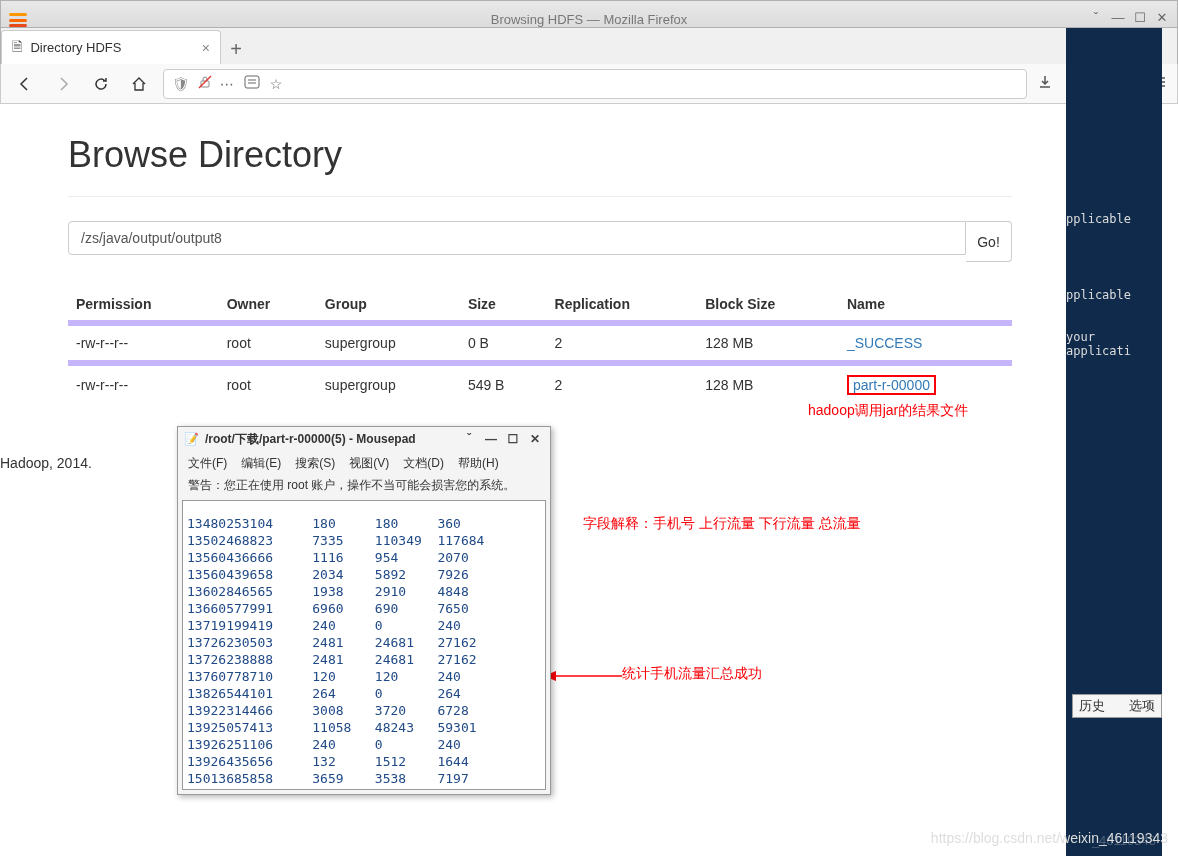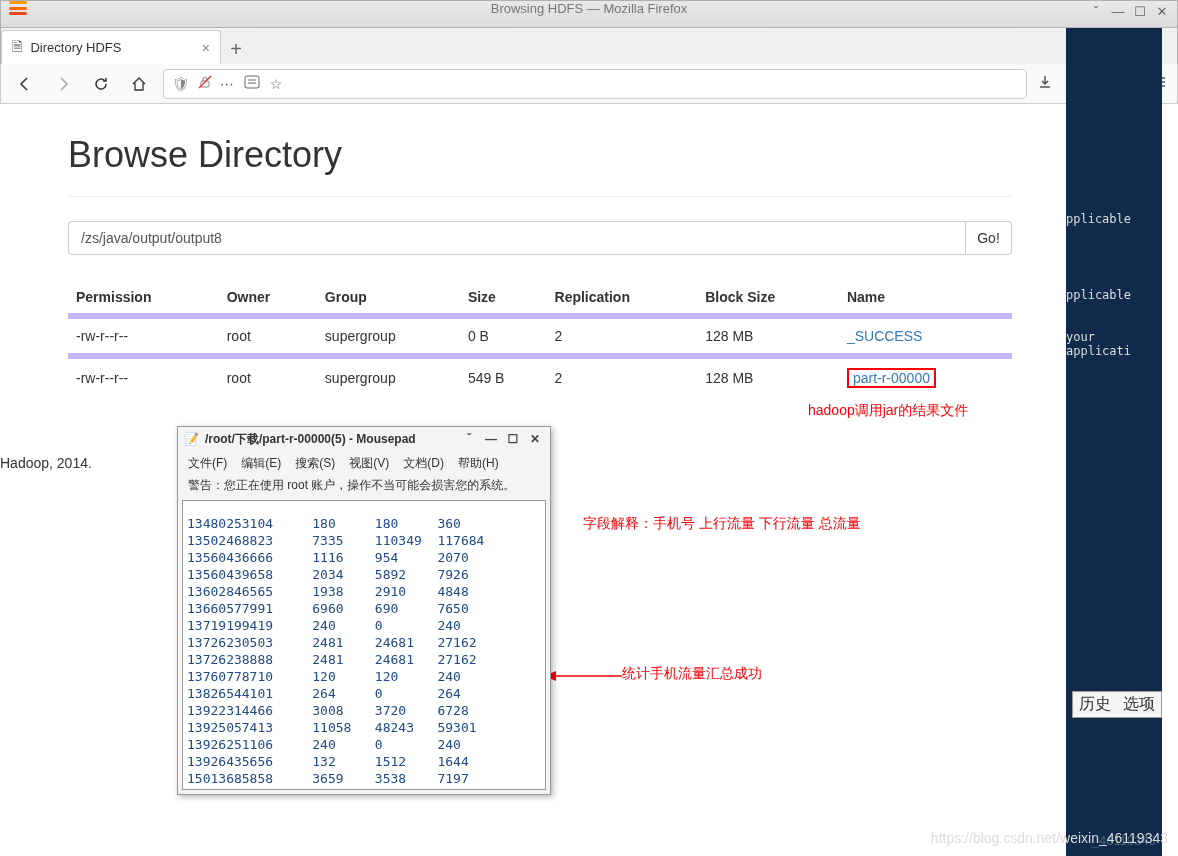--- a/index.html
+++ b/index.html
@@ -1,19 +1,19 @@
 <!DOCTYPE html>
 <html><head>
 <meta charset="utf-8">
 <style>
 * { box-sizing: border-box; margin: 0; padding: 0; }
 body { font-family: "Helvetica Neue", Arial, sans-serif; font-size: 14px; color: #333; background: #fff; width: 1178px; height: 856px; position: relative; overflow: hidden; }
 
 
-.win-title { height: 28px; background: linear-gradient(#e8e8e8,#dcdcdc); border: 1px solid #b0b0b0; display: flex; align-items: flex-start; font-size: 13px; color: #888; position: relative; }
+.win-title { height: 28px; background: linear-gradient(#e8e8e8,#dcdcdc); border: 1px solid #b0b0b0; display: flex; align-items: flex-end; font-size: 13px; color: #888; position: relative; }
 .win-title .title-text { position: absolute; left: 50%; transform: translateX(-50%); }
 .win-title .title-text .bold { color: #777; }
 .win-title .ctrls { position: absolute; right: 4px; display: flex; gap: 0; }
 .win-title .ctrls span { width: 22px; height: 20px; display: flex; align-items: center; justify-content: center; font-size: 13px; color: #666; }
 .win-title .left-icons { display: flex; align-items: center; gap: 6px; padding-left: 8px; }
 .ff-menu { width: 18px; height: 14px; display: flex; flex-direction: column; justify-content: space-between; }
 .ff-menu div { height: 3px; background: #ff9500; border-radius: 2px; }
 .ff-menu div:nth-child(2) { background: #ff6a00; }
 .ff-menu div:nth-child(3) { background: #e64a19; }
 
@@ -35,41 +35,41 @@
 .url-right { display: flex; align-items: center; gap: 10px; color: #666; }
 .tb-right { display: flex; align-items: center; gap: 12px; }
 
 
 .page { position: absolute; top: 104px; left: 0; width: 1080px; padding: 0 0 0 0; }
 .container { padding: 0 68px; }
 h1 { font-size: 36px; font-weight: 500; color: #333; margin: 30px 0 20px; }
 .hr { height: 1px; background: #eee; margin-bottom: 24px; }
 .path-row { display: flex; margin-bottom: 26px; }
 .path-input { flex: 1; height: 34px; border: 1px solid #ccc; border-radius: 4px 0 0 4px; padding: 0 12px; font-size: 14px; color: #555; background: #fff; }
-.go-btn { width: 46px; height: 34px; border: 1px solid #ccc; border-left: none; background: #fff; border-radius: 0 4px 4px 0; color: #333; font-size: 14px; }
+.go-btn { width: 46px; height: 41px; border: 1px solid #ccc; border-left: none; background: #fff; border-radius: 0 4px 4px 0; color: #333; font-size: 14px; }
 table { width: 100%; border-collapse: collapse; }
 th { text-align: left; font-weight: 700; color: #333; padding: 8px 8px; border-bottom: 2px solid #ddd; font-size: 14px; }
 td { padding: 9px 8px; border-top: 6px solid #c4b5fd; color: #333; font-size: 14px; }
 td a { color: #337ab7; text-decoration: none; }
 .red-box { border: 2px solid #fb0007; padding: 0 4px; display: inline-block; }
 .red-ann { color: #fb0007; font-size: 14px; position: absolute; }
 .footer-text { color: #333; font-size: 14px; position: absolute; left: 0; top: 455px; }
 
 
 .mousepad { position: absolute; left: 177px; top: 426px; width: 374px; background: #f4f4f4; border: 1px solid #999; box-shadow: 2px 2px 6px rgba(0,0,0,0.3); }
 .mp-title { height: 24px; display: flex; align-items: center; padding: 0 6px; font-size: 12px; font-weight: 600; color: #333; gap: 6px; }
 .mp-title .mp-ctrls { margin-left: auto; display: flex; gap: 4px; }
 .mp-title .mp-ctrls span { width: 18px; text-align: center; color: #444; }
 .mp-menu { height: 24px; display: flex; align-items: center; gap: 14px; padding: 0 10px; font-size: 12px; color: #333; }
 .mp-warn { padding: 2px 10px 6px; font-size: 12px; color: #333; }
 .mp-body { background: #fff; border: 1px solid #999; margin: 0 4px 4px; padding: 14px 4px; font-family: "DejaVu Sans Mono", monospace; font-size: 13px; color: #204a87; line-height: 17px; white-space: pre; overflow: hidden; height: 290px; }
 
 
 .dark-panel { position: absolute; right: 16px; top: 28px; width: 96px; height: 828px; background: #0f2a4a; color: #ddd; font-family: monospace; font-size: 12px; padding: 4px; overflow: hidden; }
-.dark-panel .dtab { position: absolute; bottom: 138px; right: 0; background: #f5f5f5; color: #333; font-size: 16px; padding: 2px 6px; border: 1px solid #999; display: flex; gap: 12px; }
+.dark-panel .dtab { position: absolute; bottom: 138px; right: 0; background: #f5f5f5; color: #333; font-size: 13px; padding: 2px 6px; border: 1px solid #999; display: flex; gap: 24px; }
 .dark-panel .wm { position: absolute; bottom: 8px; right: 6px; color: rgba(255,255,255,0.25); font-size: 13px; font-family: Arial; }
 .dark-panel .txt { position: absolute; }
 
 
 .arrow { position: absolute; left: 544px; top: 669px; }
 .arrow svg { overflow: visible; }
 
 .watermark { position: absolute; right: 10px; bottom: 10px; color: #ddd; font-size: 14px; }
 </style>
 </head>

